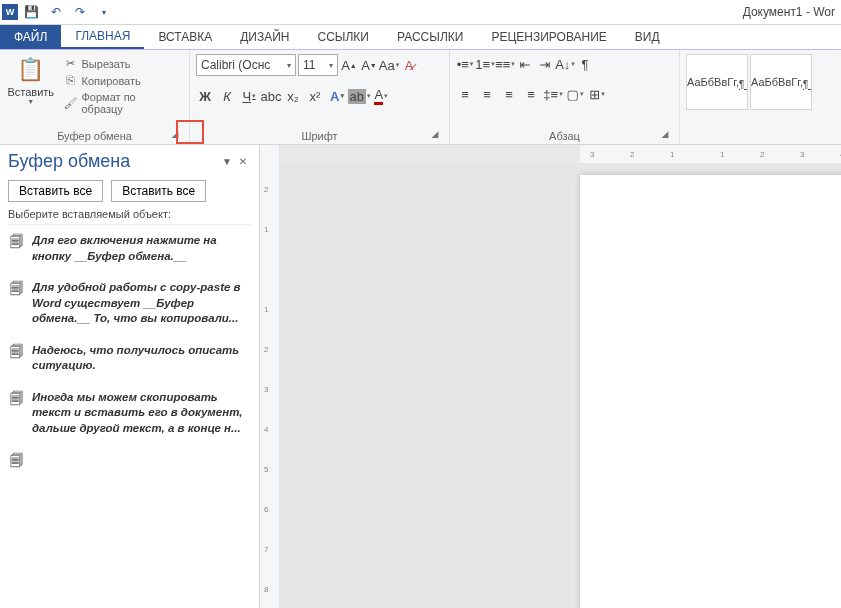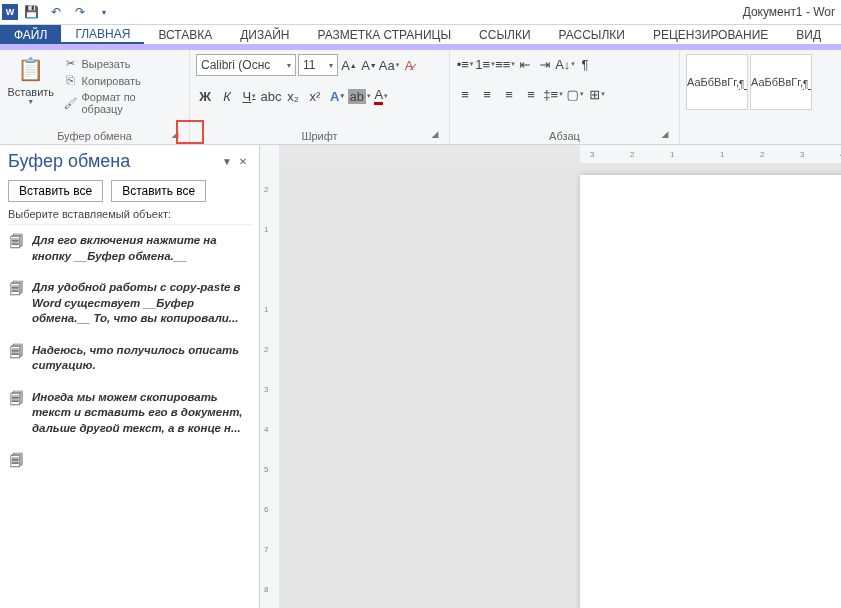--- a/index.html
+++ b/index.html
@@ -6,21 +6,21 @@
 body { width: 841px; height: 608px; overflow: hidden; background: #fff; font-size: 12px; color: #444; }
 
 
 .titlebar { height: 25px; background: #fff; border-bottom: 1px solid #d4d4d4; display: flex; align-items: center; padding: 0 2px; }
 .app-icon { width: 16px; height: 16px; background: #2b579a; color: #fff; font-size: 9px; font-weight: bold; display: flex; align-items: center; justify-content: center; margin-right: 6px; }
 .qat { display: flex; align-items: center; gap: 8px; }
 .qat-btn { width: 16px; height: 16px; display: flex; align-items: center; justify-content: center; color: #2b579a; cursor: pointer; }
 .titlebar-title { margin-left: auto; color: #444; font-size: 12px; padding-right: 4px; white-space: nowrap; }
 
 
-.tabstrip { height: 25px; background: #fff; display: flex; align-items: stretch; border-bottom: 6px solid #c4b5fd; }
+.tabstrip { height: 25px; background: #fff; display: flex; align-items: stretch; border-bottom: 1px solid #c4b5fd; }
 .tab { padding: 0 14px; display: flex; align-items: center; font-size: 12px; color: #444; cursor: pointer; text-transform: uppercase; }
 .tab.file { background: #2b579a; color: #fff; }
 .tab.active { color: #2b579a; border-bottom: 2px solid #2b579a; }
 
 
 .ribbon { height: 95px; background: #f5f6f7; border-bottom: 1px solid #d4d4d4; display: flex; position: relative; }
 .group { border-right: 1px solid #e1e1e1; padding: 4px 6px 2px 6px; display: flex; flex-direction: column; }
 .group-body { flex: 1; display: flex; align-items: flex-start; gap: 4px; }
 .group-label { text-align: center; font-size: 11px; color: #666; padding: 2px 0 0 0; position: relative; }
 .dialog-launcher { position: absolute; right: 2px; bottom: 2px; width: 12px; height: 12px; font-size: 9px; color: #777; cursor: pointer; display: flex; align-items: center; justify-content: center; }
@@ -83,21 +83,20 @@
     <div class="qat-btn" style="font-size:8px">▾</div>
   </div>
   <div class="titlebar-title">Документ1 - Wor</div>
 </div>
 
 <div class="tabstrip">
   <div class="tab file">ФАЙЛ</div>
   <div class="tab active">ГЛАВНАЯ</div>
   <div class="tab">ВСТАВКА</div>
   <div class="tab">ДИЗАЙН</div>
-  <div class="tab">РАЗМЕТКА СТРАНИЦЫ</div>
   <div class="tab">ССЫЛКИ</div>
   <div class="tab">РАССЫЛКИ</div>
   <div class="tab">РЕЦЕНЗИРОВАНИЕ</div>
   <div class="tab">ВИД</div>
 </div>
 
 <div class="ribbon">
 
   <div class="group" style="width:190px">
     <div class="group-body">

